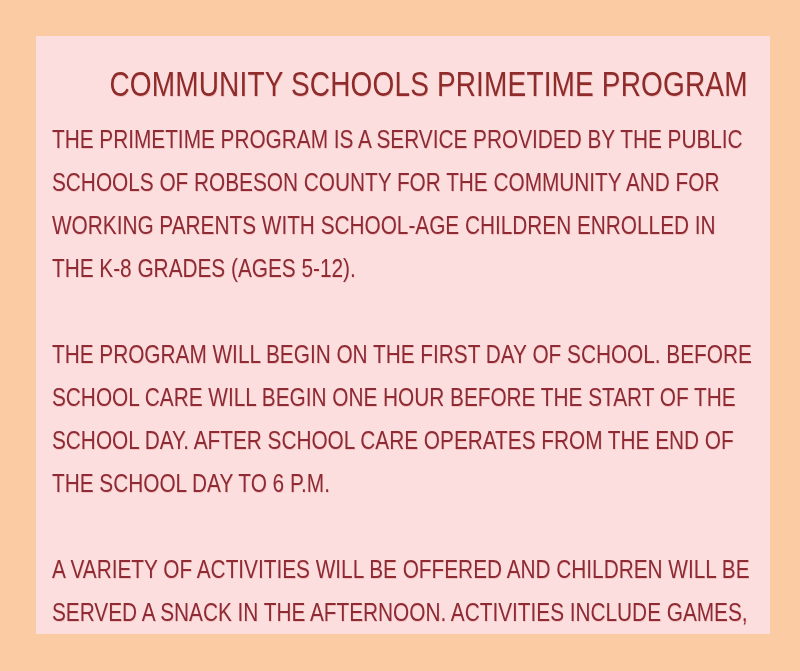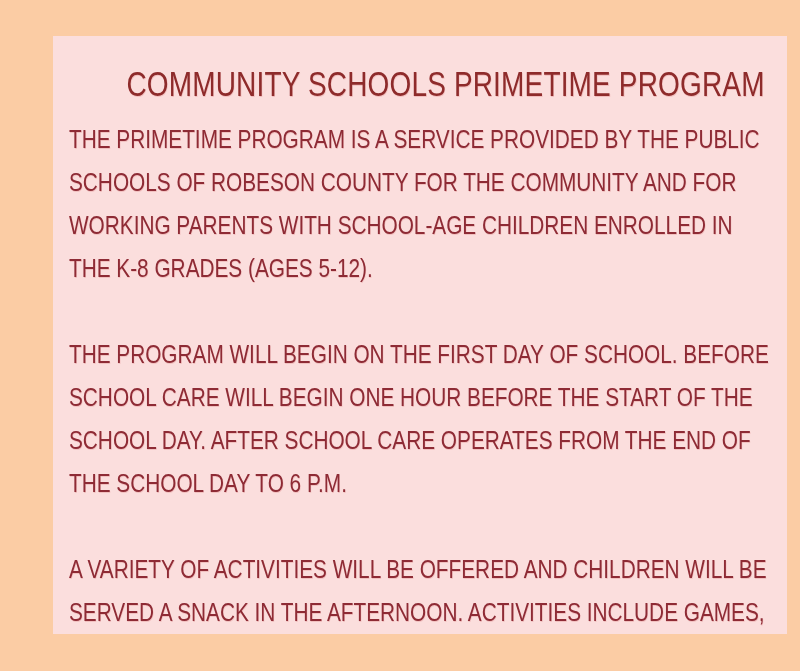--- a/index.html
+++ b/index.html
@@ -17,21 +17,21 @@
   #poster {
     position: relative;
     width: 800px;
     height: 671px;
     background: #fbcca4;
     box-sizing: border-box;
   }
 
   #panel {
     position: absolute;
-    left: 53px;
+    left: 36px;
     top: 36px;
     width: 734px;
     height: 598px;
     background: #fbdedd;
     box-sizing: border-box;
     overflow: hidden;
   }
 
   #title {
     position: absolute;

